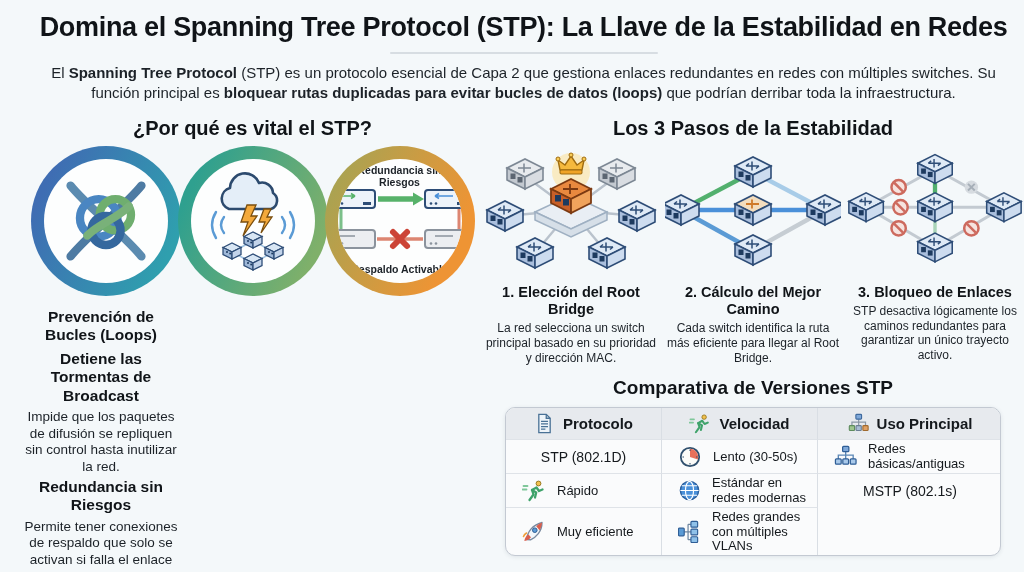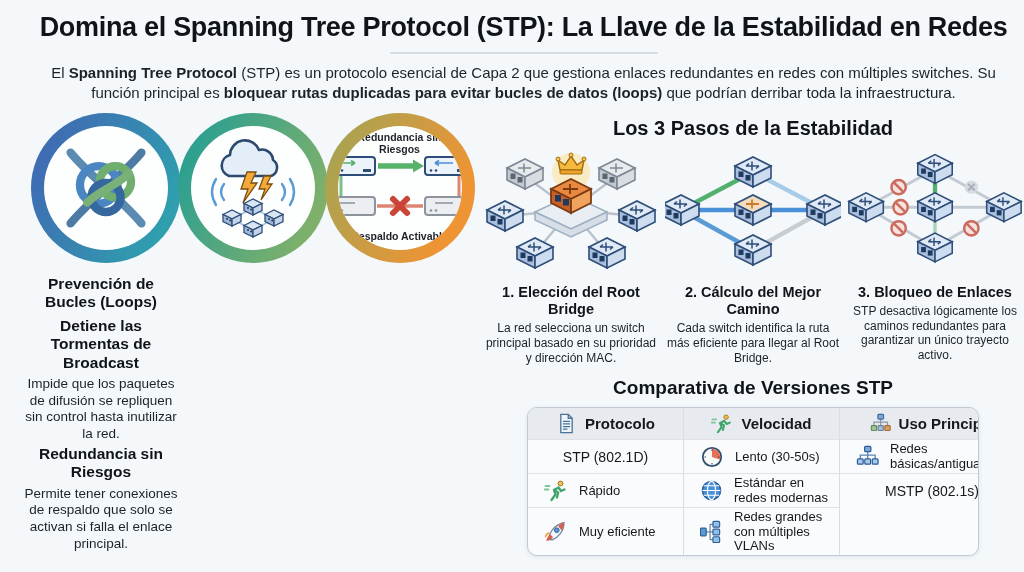--- a/index.html
+++ b/index.html
@@ -42,21 +42,21 @@
 
   
   .steps { display:flex; justify-content:center; gap:4px; margin-top:2px; }
   .step { width:178px; text-align:center; }
   .step svg.diagram { display:block; margin:0 auto; }
   .step h3 { font-size:14.5px; font-weight:700; line-height:1.2; margin:4px 0 3px; color:#101418; }
   .step p { font-size:12px; line-height:1.22; color:#1c2228; }
 
   
   .cmp-title { font-size:19px; font-weight:700; text-align:center; margin:12px 0 8px; color:#101418; }
-  .cmp-table { width:452px; margin:0 auto; border:1.5px solid #c3c9d2; border-radius:10px;
+  .cmp-table { width:496px; margin:0 auto; border:1.5px solid #c3c9d2; border-radius:10px;
                overflow:hidden; background:#fafbfc; box-shadow:0 1px 4px rgba(30,50,70,.10);
                display:grid; grid-template-columns:156px 156px 184px; }
   .cell { border-bottom:1px solid #dfe3e8; border-right:1px solid #d9dee4;
           display:flex; align-items:center; font-size:13px; min-height:34px; padding:2px 6px; }
   .cell:nth-child(3n) { border-right:none; }
   .cmp-table .cell:nth-last-child(-n+3) { border-bottom:none; }
   .cell.head { background:#e7eaee; font-weight:700; font-size:15px; justify-content:center; gap:8px; min-height:32px; }
   .cell.proto { justify-content:center; font-size:14px; }
   .cell.iconcell { justify-content:flex-start; padding-left:16px; gap:11px; line-height:1.1; }
   .cell svg { flex:0 0 auto; }
@@ -123,20 +123,21 @@
 
   <div class="hdr">
     <h1>Domina el Spanning Tree Protocol (STP): La Llave de la Estabilidad en Redes</h1>
     <div class="divider"></div>
     <p><span>El </span><span class="b">Spanning Tree Protocol</span><span> (STP) es un protocolo esencial de Capa 2 que gestiona enlaces redundantes en redes con múltiples switches. Su función principal es </span><span class="b">bloquear rutas duplicadas para evitar bucles de datos (loops)</span><span> que podrían derribar toda la infraestructura.</span></p>
   </div>
 
   <div class="content">
 
     <div class="col-left">
+      <h2 class="sec">¿Por qué es vital el STP?</h2>
 
       <div class="medals">
 
         <div class="medal ring-blue">
           <div class="medal-inner">
             <svg width="100" height="100" viewBox="0 0 96 96">
               <g fill="none" stroke-linecap="round">
                 <path d="M14,14 C30,34 66,62 82,82" stroke="#5b8bb0" stroke-width="8"></path>
                 <path d="M82,14 C66,34 30,62 14,82" stroke="#4e7ba3" stroke-width="8"></path>
                 <circle cx="41" cy="45" r="18" stroke="#4a86c2" stroke-width="8"></circle>

